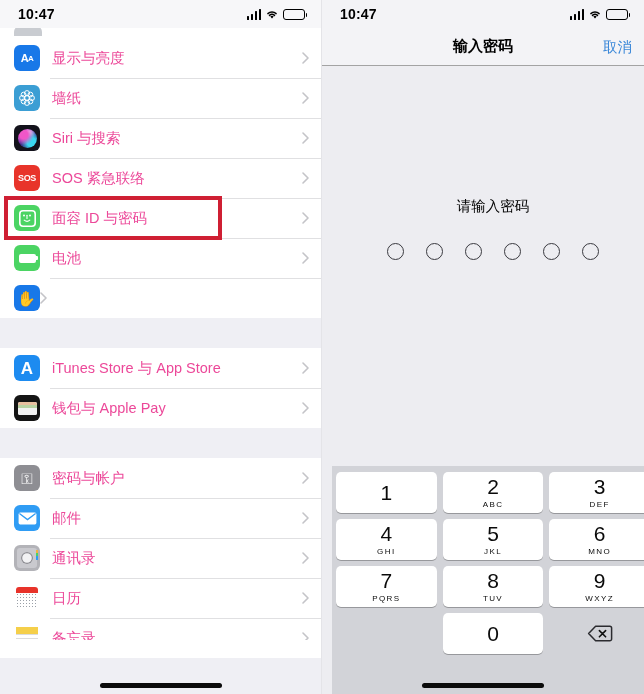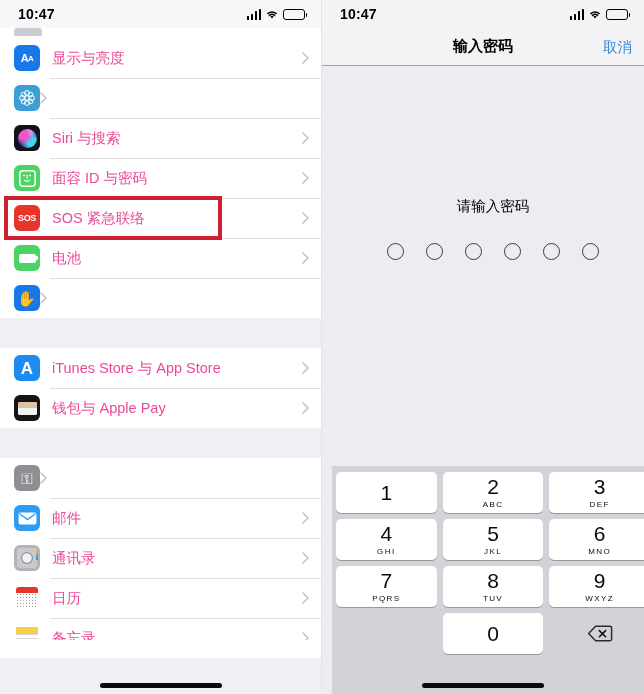--- a/index.html
+++ b/index.html
@@ -269,32 +269,43 @@
                   <circle cx="9" cy="13.8" r="2.6"></circle>
                 <circle cx="4.2" cy="9" r="2.6"></circle>
                   <circle cx="13.8" cy="9" r="2.6"></circle>
                 <circle cx="5.6" cy="5.6" r="2.4"></circle>
                   <circle cx="12.4" cy="12.4" r="2.4"></circle>
                 <circle cx="12.4" cy="5.6" r="2.4"></circle>
                   <circle cx="5.6" cy="12.4" r="2.4"></circle>
               </g>
             </svg>
           </span>
+          <span class="row-label">墙纸</span>
           <span class="chev">
             <svg width="7" height="12" viewBox="0 0 7 12">
                 <path d="M1 1l5 5-5 5" stroke="#c4c4c8" stroke-width="1.6" fill="none" stroke-linecap="round" stroke-linejoin="round"></path>
               </svg>
           </span>
         </div>
 
         <div class="row">
           <span class="row-icon ic-siri">
             <span class="siri-orb"></span>
           </span>
           <span class="row-label">Siri 与搜索</span>
+          <span class="chev">
+            <svg width="7" height="12" viewBox="0 0 7 12">
+                <path d="M1 1l5 5-5 5" stroke="#c4c4c8" stroke-width="1.6" fill="none" stroke-linecap="round" stroke-linejoin="round"></path>
+              </svg>
+          </span>
+        </div>
+
+        <div class="row">
+          <span class="row-icon ic-sos">SOS</span>
+          <span class="row-label">SOS 紧急联络</span>
           <span class="chev">
             <svg width="7" height="12" viewBox="0 0 7 12">
                 <path d="M1 1l5 5-5 5" stroke="#c4c4c8" stroke-width="1.6" fill="none" stroke-linecap="round" stroke-linejoin="round"></path>
               </svg>
           </span>
         </div>
 
         <div class="row">
           <span class="row-icon ic-faceid">
             <span class="faceid-face">
@@ -308,30 +319,20 @@
           </span>
           <span class="row-label">面容 ID 与密码</span>
           <span class="chev">
             <svg width="7" height="12" viewBox="0 0 7 12">
                 <path d="M1 1l5 5-5 5" stroke="#c4c4c8" stroke-width="1.6" fill="none" stroke-linecap="round" stroke-linejoin="round"></path>
               </svg>
           </span>
         </div>
 
         <div class="row">
-          <span class="row-icon ic-sos">SOS</span>
-          <span class="row-label">SOS 紧急联络</span>
-          <span class="chev">
-            <svg width="7" height="12" viewBox="0 0 7 12">
-                <path d="M1 1l5 5-5 5" stroke="#c4c4c8" stroke-width="1.6" fill="none" stroke-linecap="round" stroke-linejoin="round"></path>
-              </svg>
-          </span>
-        </div>
-
-        <div class="row">
           <span class="row-icon ic-battery">
             <span class="batt-glyph"></span>
           </span>
           <span class="row-label">电池</span>
           <span class="chev">
             <svg width="7" height="12" viewBox="0 0 7 12">
                 <path d="M1 1l5 5-5 5" stroke="#c4c4c8" stroke-width="1.6" fill="none" stroke-linecap="round" stroke-linejoin="round"></path>
               </svg>
           </span>
         </div>
@@ -379,20 +380,21 @@
         </div>
       </div>
 
       <div class="group-gap"></div>
 
       <div class="group">
         <div class="row">
           <span class="row-icon ic-passwords">
             <span class="key-glyph">⚿</span>
           </span>
+          <span class="row-label">密码与帐户</span>
           <span class="chev">
             <svg width="7" height="12" viewBox="0 0 7 12">
                 <path d="M1 1l5 5-5 5" stroke="#c4c4c8" stroke-width="1.6" fill="none" stroke-linecap="round" stroke-linejoin="round"></path>
               </svg>
           </span>
         </div>
         <div class="row">
           <span class="row-icon ic-mail">
             <svg width="19" height="13" viewBox="0 0 19 13">
               <rect x="0.6" y="0.6" width="17.8" height="11.8" rx="1.6" fill="#fff"></rect>

